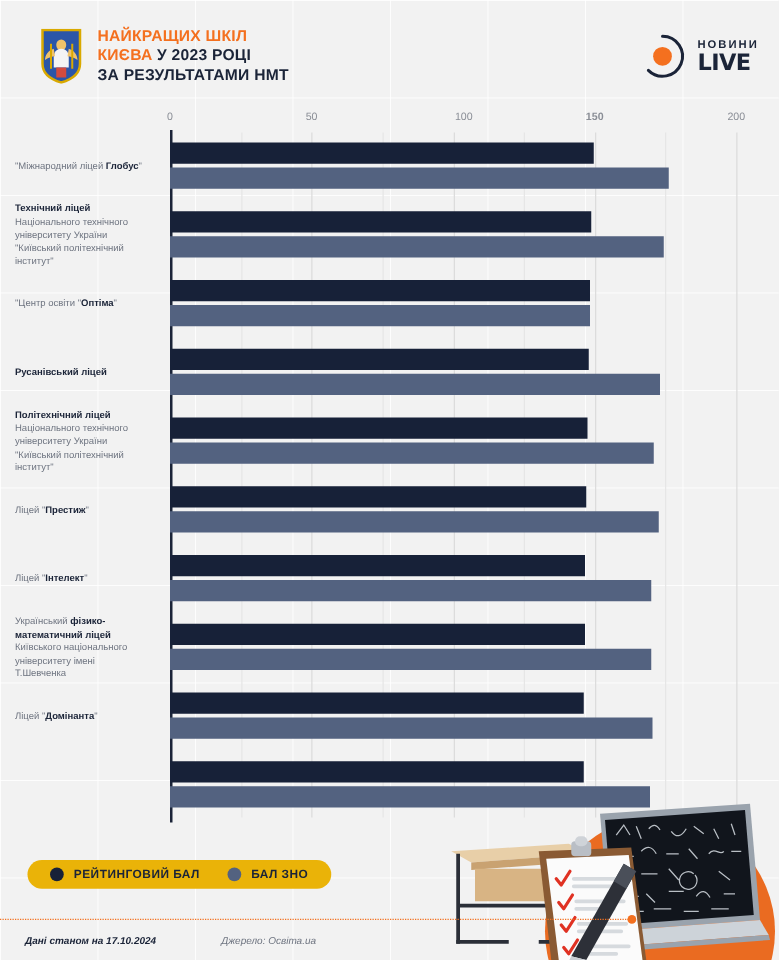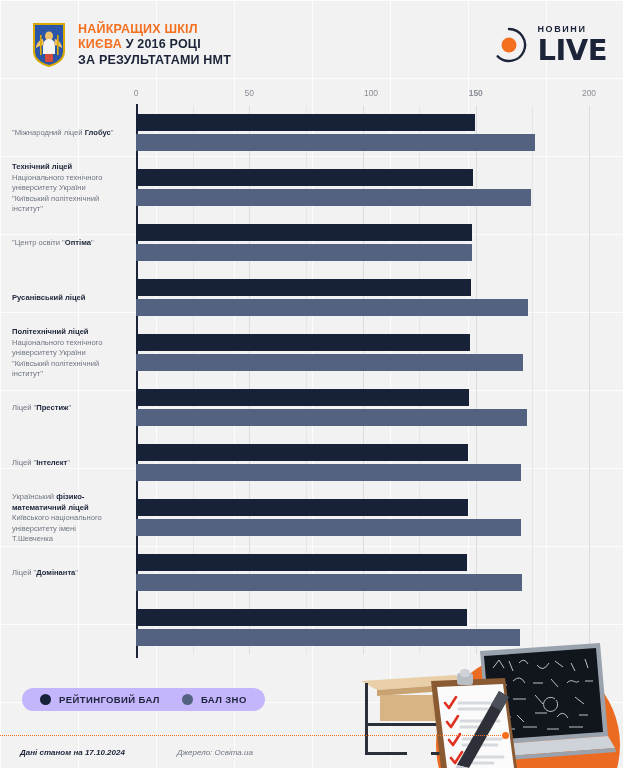--- a/index.html
+++ b/index.html
@@ -50,21 +50,21 @@
     margin-left: auto;
     display: flex; align-items: center; gap: 9px;
   }
   .logo-mark { width: 38px; height: 38px; flex: none; }
   .logo-text { line-height: 1; }
   .logo-news {
     font-size: 9px; font-weight: 700; letter-spacing: 1.6px;
     color: #1b2438; display: block; margin-bottom: 2px;
   }
   .logo-live {
-    font-size: 29px; font-weight: 900; letter-spacing: -.5px;
+    font-size: 18px; font-weight: 900; letter-spacing: -.5px;
     color: #1b2438; display: block;
     font-family: "DejaVu Sans", sans-serif;
   }
 
   
   .chart {
     position: relative;
     height: 580px;
     margin-top: 2px;
   }
@@ -113,21 +113,21 @@
     border-radius: 0;
   }
   .bar.rating { background: #172138; top: 8px; }
   .bar.zno    { background: #536280; top: 28px; }
 
   
   .legend {
     position: absolute;
     left: 22px; top: 688px;
     display: inline-flex; align-items: center;
-    background: #c4b5fd;
+    background: #eab308;
     border-radius: 16px;
     padding: 6px 18px;
     gap: 22px;
     z-index: 5;
   }
   .legend-item { display: flex; align-items: center; gap: 8px; }
   .dot { width: 11px; height: 11px; border-radius: 50%; flex: none; }
   .dot.rating { background: #172138; }
   .dot.zno { background: #536280; }
   .legend-item span {
@@ -179,21 +179,21 @@
       <path d="M17 16c-4 0-6 3-6 7v8h12v-8c0-4-2-7-6-7Z" fill="#f4f4f4"></path>
       <path d="M11 16c-4 1-7 5-7 9 3-2 6-3 8-3Z" fill="#f0c26a"></path>
       <path d="M23 16c4 1 7 5 7 9-3-2-6-3-8-3Z" fill="#f0c26a"></path>
       <rect x="8" y="12" width="1.6" height="20" fill="#d9a900"></rect>
       <rect x="25" y="12" width="1.6" height="20" fill="#d9a900"></rect>
       <path d="M13 31h8v8h-8Z" fill="#d34b3e"></path>
     </svg>
 
     <div class="headline">
       <div class="ln"><span class="or">НАЙКРАЩИХ ШКІЛ</span></div>
-      <div class="ln"><span class="or">КИЄВА</span><span class="dk"> У 2016 РОЦІ</span></div>
+      <div class="ln"><span class="or">КИЄВА</span><span class="dk"> У 2023 РОЦІ</span></div>
       <div class="ln"><span class="dk">ЗА РЕЗУЛЬТАТАМИ НМТ</span></div>
     </div>
 
     <div class="logo">
       <svg class="logo-mark" viewBox="0 0 38 38">
         <path d="M19 3a16 16 0 1 1-11.3 27.3" fill="none" stroke="#1b2438" stroke-width="2.4" stroke-linecap="round"></path>
         <circle cx="19" cy="19" r="7.5" fill="#f4701f"></circle>
       </svg>
       <div class="logo-text">
         <span class="logo-news">НОВИНИ</span>

